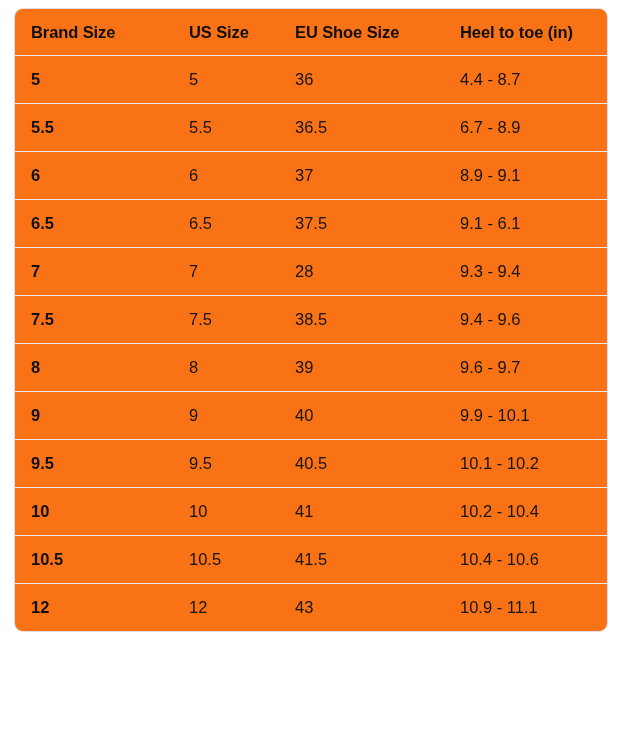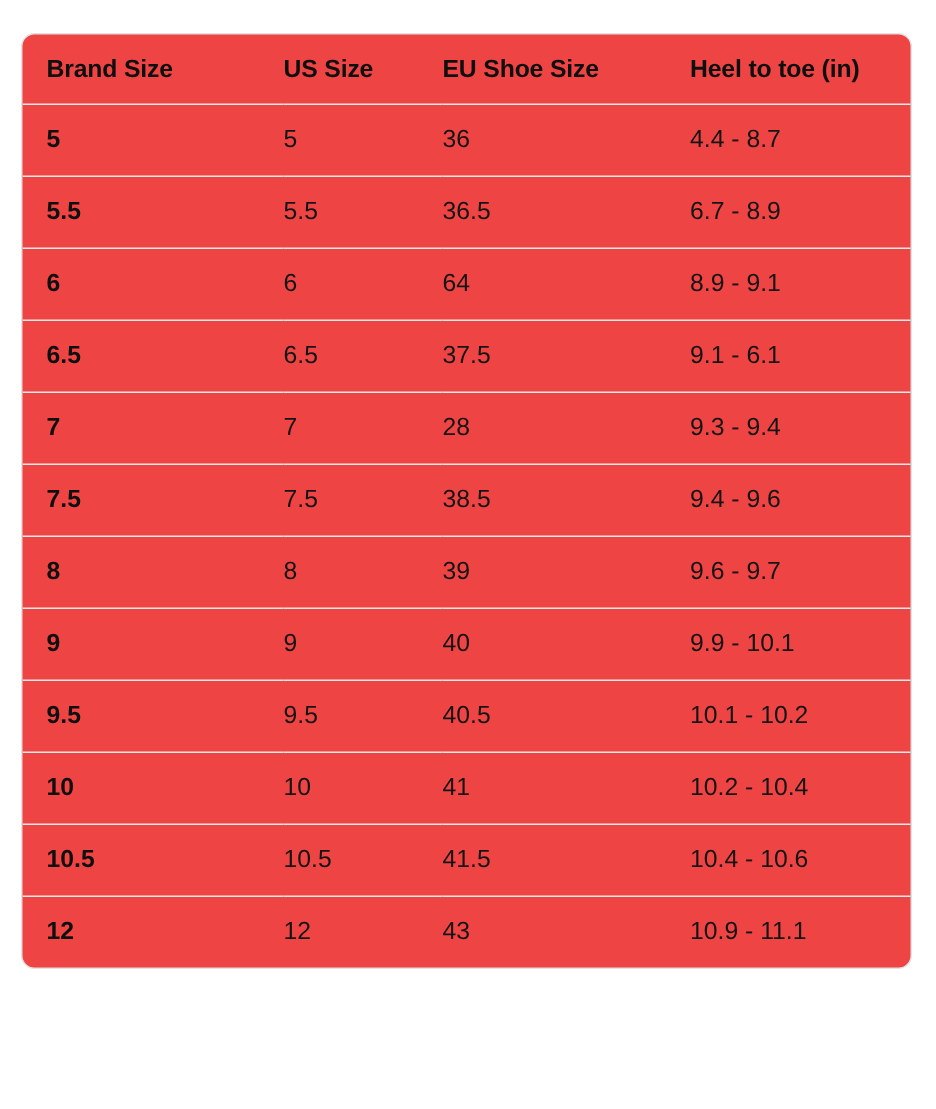--- a/index.html
+++ b/index.html
@@ -12,26 +12,26 @@
     height: 739px;
     overflow: hidden;
     font-family: "Liberation Sans", "DejaVu Sans", sans-serif;
     color: #111111;
     -webkit-font-smoothing: antialiased;
   }
 
   .chart-wrap {
     position: absolute;
     left: 14px;
-    top: 22px;
+    top: 8px;
     width: 594px;
     box-sizing: border-box;
     border: 1px solid #e2e2e2;
     border-radius: 9px;
-    background: #ef4444;
+    background: #f97316;
     overflow: hidden;
   }
 
   table.size-table {
     width: 100%;
     border-collapse: collapse;
     table-layout: fixed;
     font-size: 16.5px;
   }
 
@@ -98,21 +98,21 @@
         </tr>
         <tr>
           <td class="col-brand">5.5</td>
           <td class="col-us">5.5</td>
           <td class="col-eu">36.5</td>
           <td class="col-heel">6.7 - 8.9</td>
         </tr>
         <tr>
           <td class="col-brand">6</td>
           <td class="col-us">6</td>
-          <td class="col-eu">64</td>
+          <td class="col-eu">37</td>
           <td class="col-heel">8.9 - 9.1</td>
         </tr>
         <tr>
           <td class="col-brand">6.5</td>
           <td class="col-us">6.5</td>
           <td class="col-eu">37.5</td>
           <td class="col-heel">9.1 - 6.1</td>
         </tr>
         <tr>
           <td class="col-brand">7</td>

